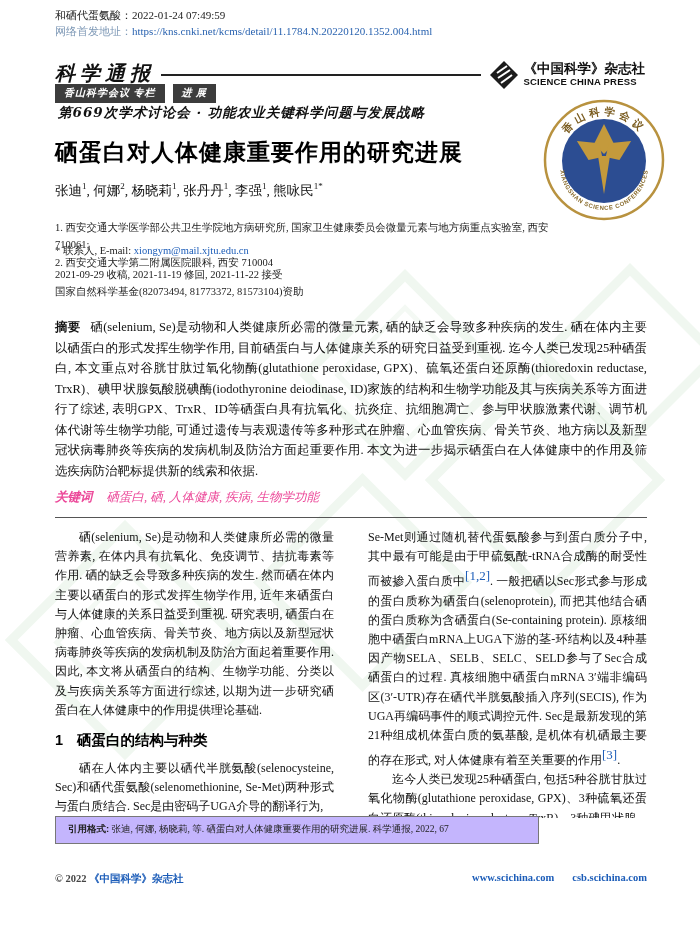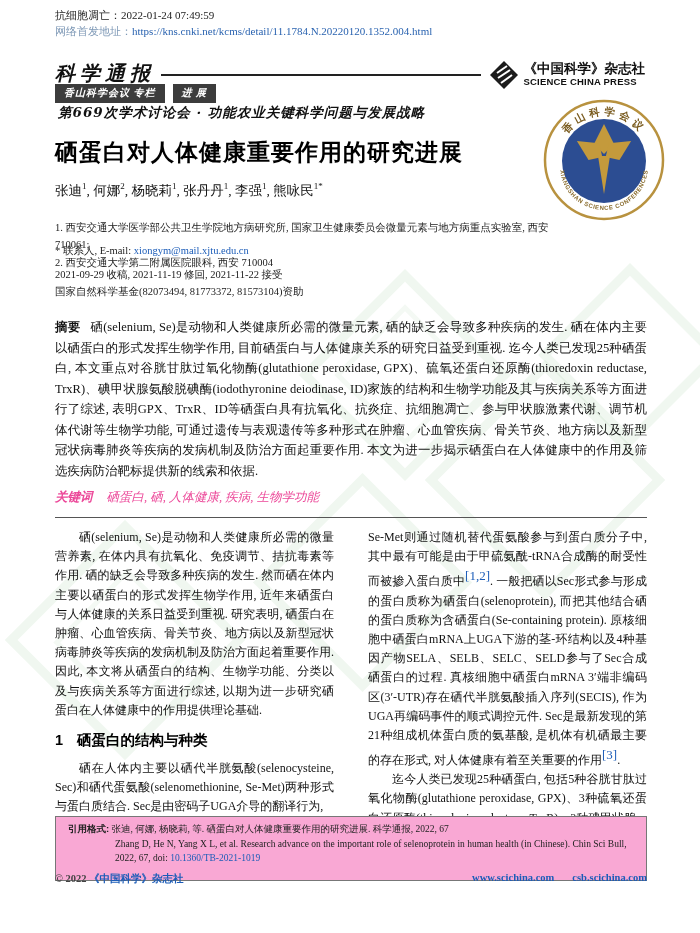--- a/index.html
+++ b/index.html
@@ -57,21 +57,21 @@
 
   
   .columns { top:528px; left:55px; width:592px; height:290px; display:flex; gap:34px; overflow:hidden; }
   .col { width:287px; font-size:12px; line-height:1.6; text-align:justify; color:#111; }
   .col p { text-indent:2em; }
   .col .ref { color:#1b5cb8; font-size:13px; }
   .sec-head { font-family:"Liberation Sans","DejaVu Sans",sans-serif; font-weight:bold; font-size:14.5px; margin:9px 0 7px 0; text-indent:0 !important; color:#000; }
   .sec-head .num { margin-right:14px; }
 
   
-  .citebox { top:816px; left:55px; width:592px; background:#f9a8d4; border:1px solid #777; padding:5px 12px 14px 12px; font-size:9.5px; line-height:1.55; color:#222; }
+  .citebox { top:816px; left:55px; width:484px; background:#c4b5fd; border:1px solid #777; padding:5px 12px 6px 12px; font-size:9.5px; line-height:1.55; color:#222; }
   .citebox .lab { font-weight:bold; font-family:"Liberation Sans",sans-serif; }
   .citebox .en { padding-left:47px; display:block; }
   .citebox a { color:#1b5cb8; text-decoration:none; }
 
   
   .footer { top:872px; left:55px; width:592px; display:flex; justify-content:space-between; font-size:10.5px; }
   .footer .copy { color:#444; font-weight:bold; }
   .footer .copy .blue { color:#1b5cb8; }
   .footer .links { display:flex; gap:18px; }
   .footer a { color:#1b5cb8; text-decoration:none; font-weight:bold; }
@@ -83,21 +83,21 @@
 
   <div class="wm" style="top:300px; left:330px; width:150px; height:150px;"></div>
   <div class="wm inner" style="top:325px; left:355px; width:100px; height:100px;"></div>
   <div class="wm" style="top:395px; left:460px; width:170px; height:170px;"></div>
   <div class="wm" style="top:290px; left:565px; width:130px; height:130px;"></div>
   <div class="wm" style="top:505px; left:285px; width:155px; height:155px;"></div>
   <div class="wm" style="top:555px; left:40px; width:170px; height:170px;"></div>
   <div class="wm inner" style="top:590px; left:75px; width:105px; height:105px;"></div>
 
   <div class="abs prefix">
-    <div><span class="lbl1">抗细胞凋亡：</span><span class="val1">2022-01-24 07:49:59</span></div>
+    <div><span class="lbl1">和硒代蛋氨酸：</span><span class="val1">2022-01-24 07:49:59</span></div>
     <div><span class="lbl2">网络首发地址：</span><a href="#">https://kns.cnki.net/kcms/detail/11.1784.N.20220120.1352.004.html</a></div>
   </div>
 
   <div class="abs header-row">
     <div class="journal-logo">科学通报</div>
     <div class="header-line"></div>
     <div class="press">
       <svg width="30" height="30" viewBox="0 0 30 30">
         <polygon points="15,1 29,15 15,29 1,15" fill="#1c1c1c"></polygon>
         <line x1="8" y1="13" x2="18" y2="6" stroke="#ffffff" stroke-width="2"></line>
@@ -174,21 +174,20 @@
       <p>硒在人体内主要以硒代半胱氨酸(selenocysteine, Sec)和硒代蛋氨酸(selenomethionine, Se-Met)两种形式与蛋白质结合. Sec是由密码子UGA介导的翻译行为,</p>
     </div>
     <div class="col">
       <p style="text-indent:0;"><span>Se-Met则通过随机替代蛋氨酸参与到蛋白质分子中, 其中最有可能是由于甲硫氨酰-tRNA合成酶的耐受性而被掺入蛋白质中</span><sup class="ref">[1,2]</sup><span>. 一般把硒以Sec形式参与形成的蛋白质称为硒蛋白(selenoprotein), 而把其他结合硒的蛋白质称为含硒蛋白(Se-containing protein). 原核细胞中硒蛋白mRNA上UGA下游的茎-环结构以及4种基因产物SELA、SELB、SELC、SELD参与了Sec合成硒蛋白的过程. 真核细胞中硒蛋白mRNA 3′端非编码区(3′-UTR)存在硒代半胱氨酸插入序列(SECIS), 作为UGA再编码事件的顺式调控元件. Sec是最新发现的第21种组成机体蛋白质的氨基酸, 是机体有机硒最主要的存在形式, 对人体健康有着至关重要的作用</span><sup class="ref">[3]</sup><span>.</span></p>
       <p>迄今人类已发现25种硒蛋白, 包括5种谷胱甘肽过氧化物酶(glutathione peroxidase, GPX)、3种硫氧还蛋白还原酶(thioredoxin reductase, TrxR)、3种碘甲状腺</p>
     </div>
   </div>
 
   <div class="abs citebox">
     <div><span class="lab">引用格式:</span> <span>张迪, 何娜, 杨晓莉, 等. 硒蛋白对人体健康重要作用的研究进展. 科学通报, 2022, 67</span></div>
-    <span class="en"><span>Zhang D, He N, Yang X L, et al. Research advance on the important role of selenoprotein in human health (in Chinese). Chin Sci Bull, 2022, 67, doi: </span><a href="#">10.1360/TB-2021-1019</a></span>
   </div>
 
   <div class="abs footer">
     <div class="copy"><span>© 2022 </span><span class="blue">《中国科学》杂志社</span></div>
     <div class="links">
       <a href="#">www.scichina.com</a>
       <a href="#">csb.scichina.com</a>
     </div>
   </div>
 

